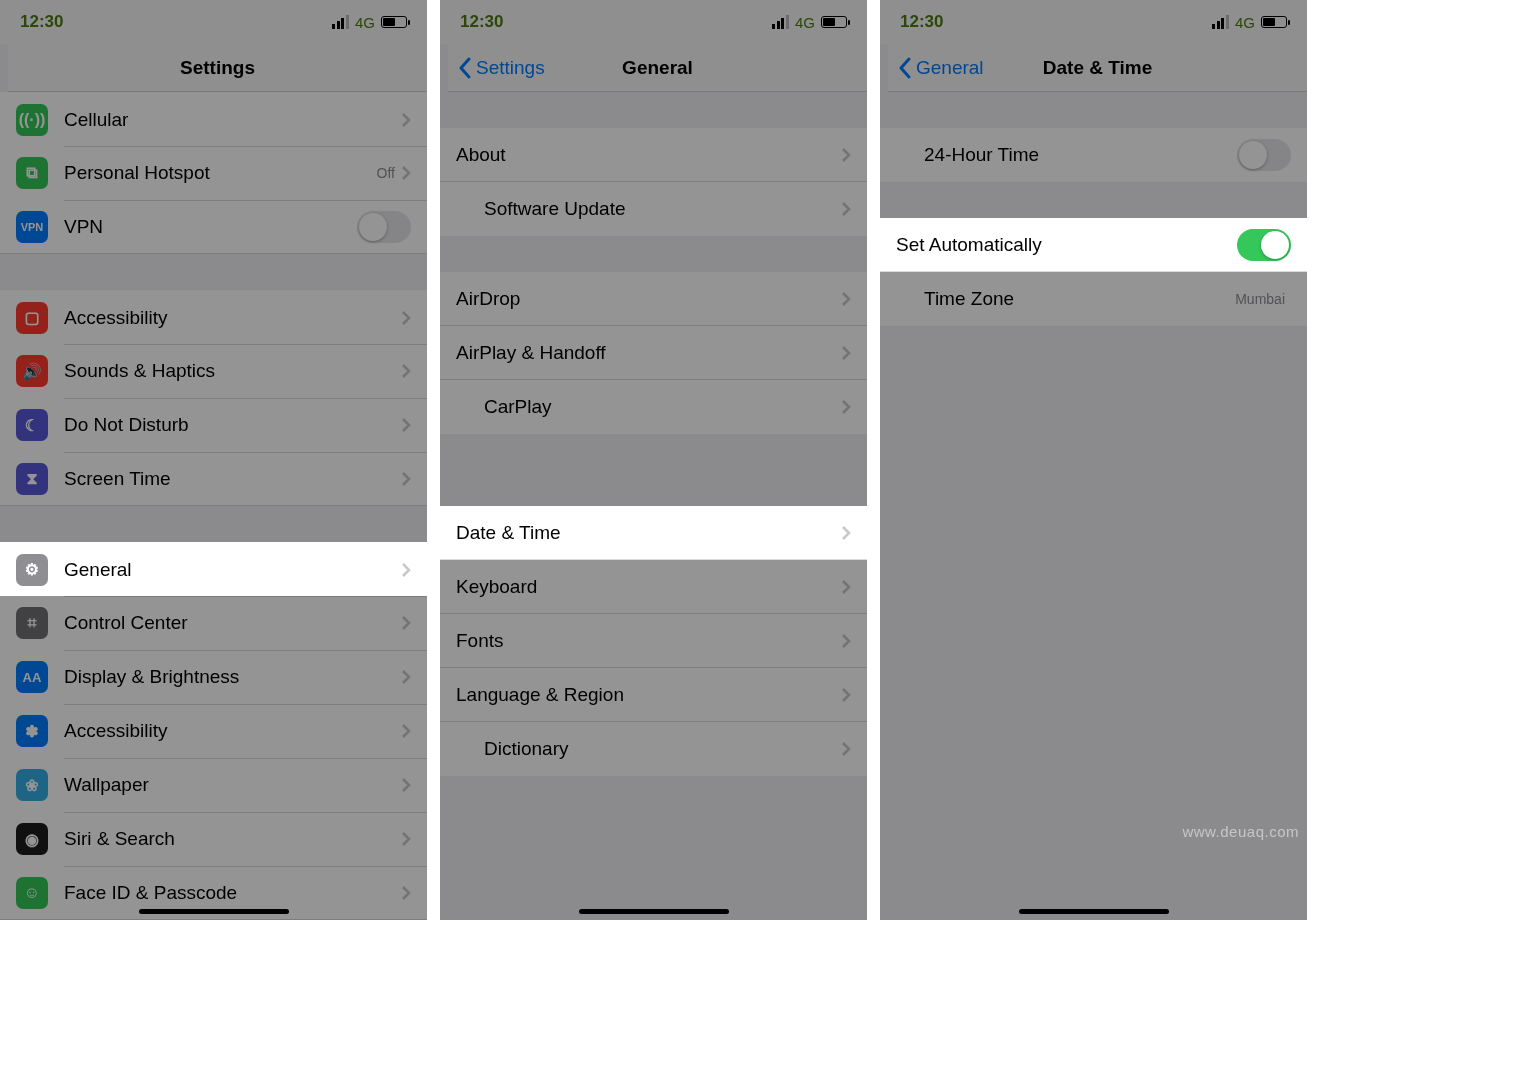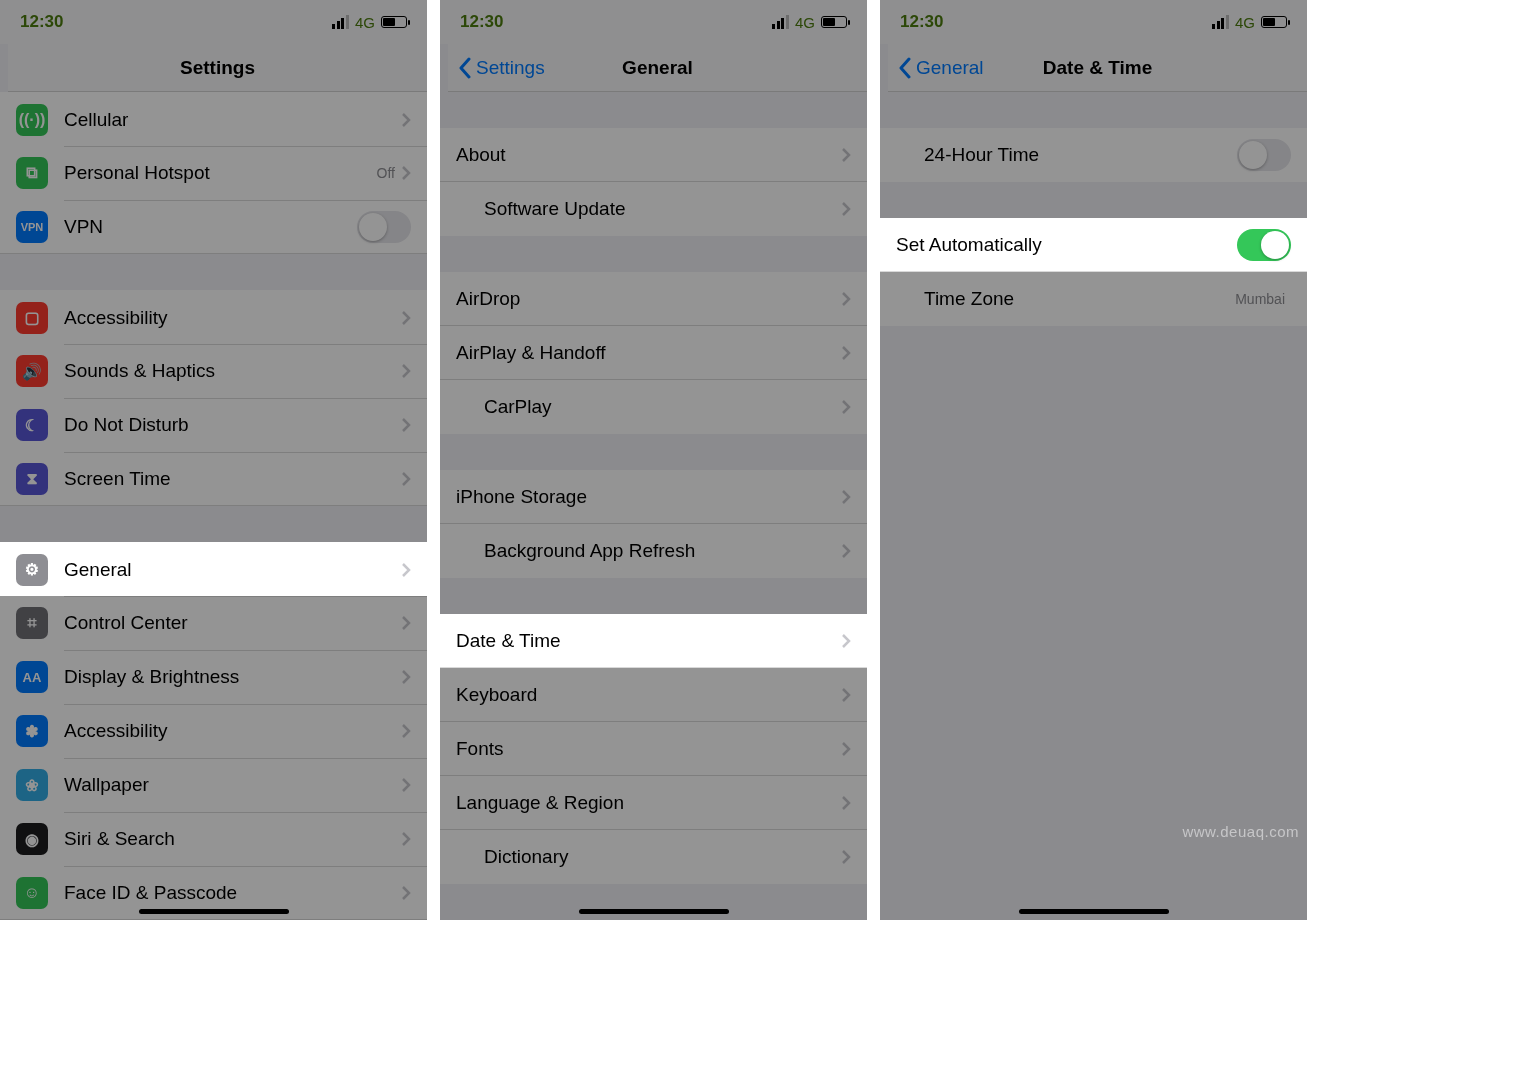--- a/index.html
+++ b/index.html
@@ -341,34 +341,20 @@
           </svg>
       </div>
       <div class="row">
         <span class="label">CarPlay</span>
         <svg class="chevron" viewBox="0 0 10 16">
             <path d="M2 2l6 6-6 6"></path>
           </svg>
       </div>
     </div>
     <div class="group-spacer"></div>
-    <div class="group">
-      <div class="row">
-        <span class="label">iPhone Storage</span>
-        <svg class="chevron" viewBox="0 0 10 16">
-            <path d="M2 2l6 6-6 6"></path>
-          </svg>
-      </div>
-      <div class="row">
-        <span class="label">Background App Refresh</span>
-        <svg class="chevron" viewBox="0 0 10 16">
-            <path d="M2 2l6 6-6 6"></path>
-          </svg>
-      </div>
-    </div>
     <div class="group-spacer"></div>
     <div class="group">
       <div class="row highlight">
         <span class="label">Date &amp; Time</span>
         <svg class="chevron" viewBox="0 0 10 16">
             <path d="M2 2l6 6-6 6"></path>
           </svg>
       </div>
       <div class="row">
         <span class="label">Keyboard</span>

